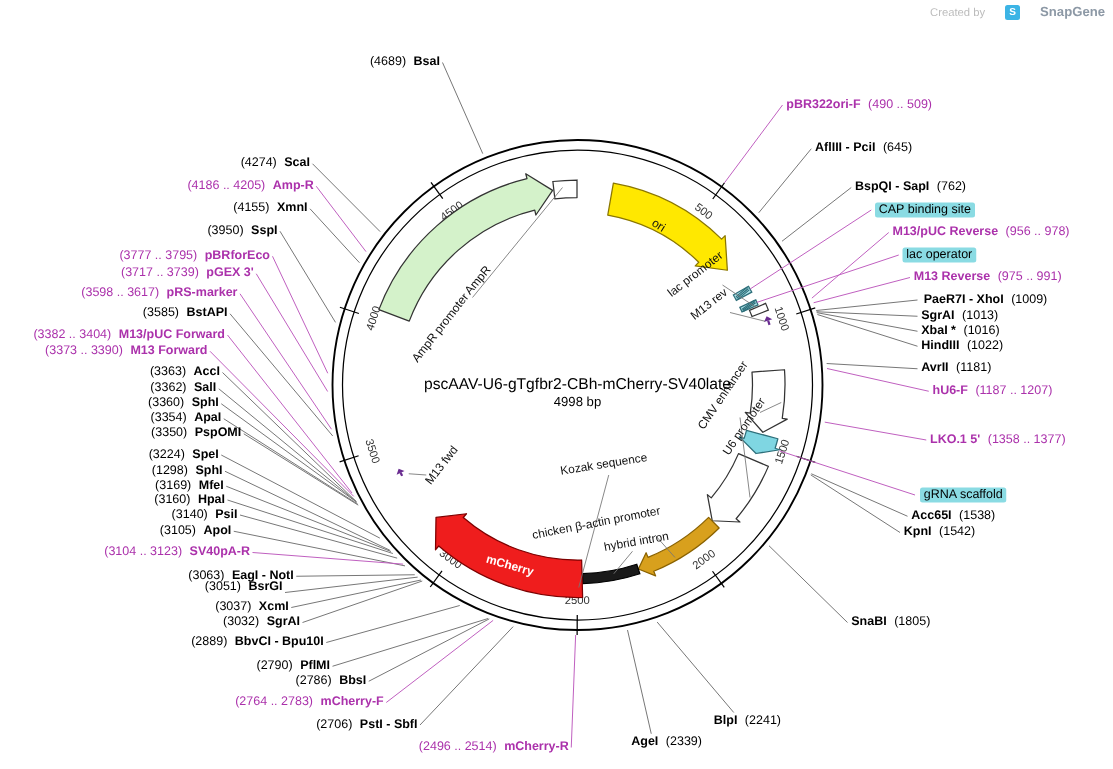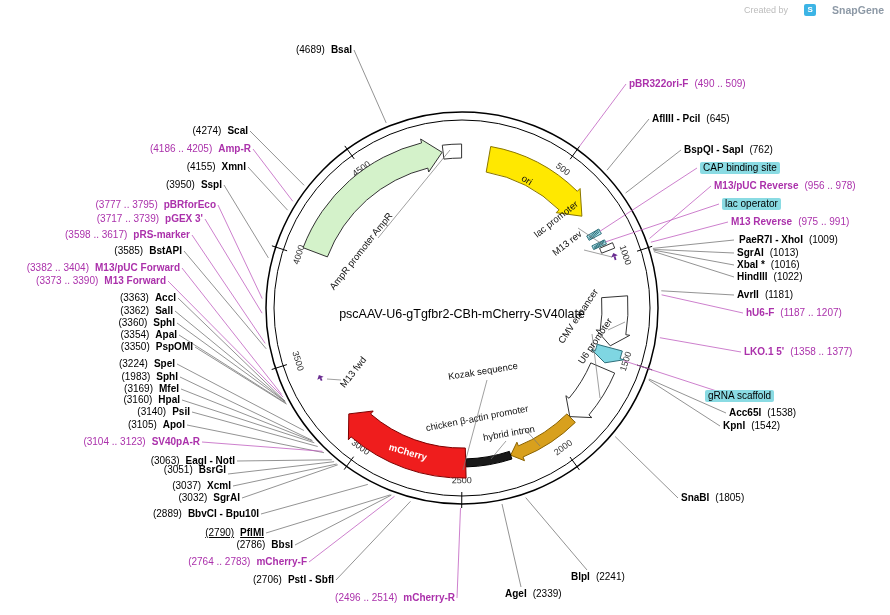--- a/index.html
+++ b/index.html
@@ -158,58 +158,59 @@
       <div class="callout primer side-left" style="right: 700px; top: 229px;"><span class="num">(3598 .. 3617)</span><span class="sep"></span><span class="nm">pRS-marker</span></div>
       <div class="callout enzyme side-left" style="right: 708px; top: 245px;"><span class="num">(3585)</span><span class="sep"></span><span class="nm">BstAPI</span></div>
       <div class="callout primer side-left" style="right: 710px; top: 262px; padding-left: 16px;"><span class="num">(3382 .. 3404)</span><span class="sep"></span><span class="nm">M13/pUC Forward</span></div>
       <div class="callout primer side-left" style="right: 724px; top: 275px;"><span class="num">(3373 .. 3390)</span><span class="sep"></span><span class="nm">M13 Forward</span></div>
       <div class="callout enzyme side-left" style="right: 714px; top: 292px;"><span class="num">(3363)</span><span class="sep"></span><span class="nm">AccI</span></div>
       <div class="callout enzyme side-left" style="right: 717px; top: 305px;"><span class="num">(3362)</span><span class="sep"></span><span class="nm">SalI</span></div>
       <div class="callout enzyme side-left" style="right: 715px; top: 317px;"><span class="num">(3360)</span><span class="sep"></span><span class="nm">SphI</span></div>
       <div class="callout enzyme side-left" style="right: 713px; top: 329px;"><span class="num">(3354)</span><span class="sep"></span><span class="nm">ApaI</span></div>
       <div class="callout enzyme side-left" style="right: 697px; top: 341px; margin-left: 40px;"><span class="num">(3350)</span><span class="sep"></span><span class="nm">PspOMI</span></div>
       <div class="callout enzyme side-left" style="right: 715px; top: 358px;"><span class="num">(3224)</span><span class="sep"></span><span class="nm">SpeI</span></div>
-      <div class="callout enzyme side-left" style="right: 712px; top: 371px;"><span class="num">(1983)</span><span class="sep"></span><span class="nm">SphI</span></div>
+      <div class="callout enzyme side-left" style="right: 712px; top: 371px;"><span class="num">(1298)</span><span class="sep"></span><span class="nm">SphI</span></div>
       <div class="callout enzyme side-left" style="right: 711px; top: 383px;"><span class="num">(3169)</span><span class="sep"></span><span class="nm">MfeI</span></div>
       <div class="callout enzyme side-left" style="right: 710px; top: 394px;"><span class="num">(3160)</span><span class="sep"></span><span class="nm">HpaI</span></div>
       <div class="callout enzyme side-left" style="right: 700px; top: 406px;"><span class="num">(3140)</span><span class="sep"></span><span class="nm">PsiI</span></div>
       <div class="callout enzyme side-left" style="right: 705px; top: 419px;"><span class="num">(3105)</span><span class="sep"></span><span class="nm">ApoI</span></div>
       <div class="callout primer side-left" style="right: 690px; top: 436px; margin-left: 36px;"><span class="num">(3104 .. 3123)</span><span class="sep"></span><span class="nm">SV40pA-R</span></div>
       <div class="callout enzyme side-left" style="right: 655px; top: 455px;"><span class="num">(3063)</span><span class="sep"></span><span class="nm">EagI - NotI</span></div>
       <div class="callout enzyme side-left" style="right: 664px; top: 464px;"><span class="num">(3051)</span><span class="sep"></span><span class="nm">BsrGI</span></div>
       <div class="callout enzyme side-left" style="right: 659px; top: 480px;"><span class="num">(3037)</span><span class="sep"></span><span class="nm">XcmI</span></div>
       <div class="callout enzyme side-left" style="right: 650px; top: 492px;"><span class="num">(3032)</span><span class="sep"></span><span class="nm">SgrAI</span></div>
       <div class="callout enzyme side-left" style="right: 631px; top: 508px;"><span class="num">(2889)</span><span class="sep"></span><span class="nm">BbvCI - Bpu10I</span></div>
-      <div class="callout enzyme side-left" style="right: 626px; top: 527px; text-decoration: underline;"><span class="num">(2790)</span><span class="sep"></span><span class="nm">PflMI</span></div>
+      <div class="callout enzyme side-left" style="right: 626px; top: 527px;"><span class="num">(2790)</span><span class="sep"></span><span class="nm">PflMI</span></div>
       <div class="callout enzyme side-left" style="right: 597px; top: 539px;"><span class="num">(2786)</span><span class="sep"></span><span class="nm">BbsI</span></div>
       <div class="callout primer side-left" style="right: 583px; top: 556px;"><span class="num">(2764 .. 2783)</span><span class="sep"></span><span class="nm">mCherry-F</span></div>
       <div class="callout enzyme side-left" style="right: 556px; top: 574px;"><span class="num">(2706)</span><span class="sep"></span><span class="nm">PstI - SbfI</span></div>
       <div class="callout primer side-left" style="right: 435px; top: 592px;"><span class="num">(2496 .. 2514)</span><span class="sep"></span><span class="nm">mCherry-R</span></div>
       <div class="callout enzyme side-bottom" style="left: 505px; top: 588px;"><span class="nm">AgeI</span><span class="sep"></span><span class="num">(2339)</span></div>
       <div class="callout enzyme side-bottom" style="left: 571px; top: 571px;"><span class="nm">BlpI</span><span class="sep"></span><span class="num">(2241)</span></div>
       <div class="callout primer side-right" style="left: 629px; top: 78px;"><span class="nm">pBR322ori-F</span><span class="sep"></span><span class="num">(490 .. 509)</span></div>
       <div class="callout enzyme side-right" style="left: 652px; top: 113px;"><span class="nm">AflIII - PciI</span><span class="sep"></span><span class="num">(645)</span></div>
       <div class="callout enzyme side-right" style="left: 684px; top: 144px;"><span class="nm">BspQI - SapI</span><span class="sep"></span><span class="num">(762)</span></div>
       <div class="callout feature side-right" style="left: 700px; top: 162px;"><span class="nm">CAP binding site</span></div>
       <div class="callout primer side-right" style="left: 714px; top: 180px;"><span class="nm">M13/pUC Reverse</span><span class="sep"></span><span class="num">(956 .. 978)</span></div>
       <div class="callout feature side-right" style="left: 722px; top: 198px;"><span class="nm">lac operator</span></div>
       <div class="callout primer side-right" style="left: 731px; top: 216px;"><span class="nm">M13 Reverse</span><span class="sep"></span><span class="num">(975 .. 991)</span></div>
       <div class="callout enzyme side-right" style="left: 703px; top: 234px; padding-left: 36px;"><span class="nm">PaeR7I - XhoI</span><span class="sep"></span><span class="num">(1009)</span></div>
       <div class="callout enzyme side-right" style="left: 737px; top: 247px;"><span class="nm">SgrAI</span><span class="sep"></span><span class="num">(1013)</span></div>
       <div class="callout enzyme side-right" style="left: 737px; top: 259px;"><span class="nm">XbaI *</span><span class="sep"></span><span class="num">(1016)</span></div>
       <div class="callout enzyme side-right" style="left: 737px; top: 271px;"><span class="nm">HindIII</span><span class="sep"></span><span class="num">(1022)</span></div>
       <div class="callout enzyme side-right" style="left: 737px; top: 289px;"><span class="nm">AvrII</span><span class="sep"></span><span class="num">(1181)</span></div>
       <div class="callout primer side-right" style="left: 746px; top: 307px;"><span class="nm">hU6-F</span><span class="sep"></span><span class="num">(1187 .. 1207)</span></div>
       <div class="callout primer side-right" style="left: 744px; top: 346px;"><span class="nm">LKO.1 5'</span><span class="sep"></span><span class="num">(1358 .. 1377)</span></div>
-      <div class="callout feature side-right" style="left: 705px; top: 390px;"><span class="nm">gRNA scaffold</span></div>
+      <div class="callout feature side-right" style="left: 736px; top: 390px;"><span class="nm">gRNA scaffold</span></div>
       <div class="callout enzyme side-right" style="left: 729px; top: 407px;"><span class="nm">Acc65I</span><span class="sep"></span><span class="num">(1538)</span></div>
       <div class="callout enzyme side-right" style="left: 723px; top: 420px;"><span class="nm">KpnI</span><span class="sep"></span><span class="num">(1542)</span></div>
       <div class="callout enzyme side-right" style="left: 681px; top: 492px;"><span class="nm">SnaBI</span><span class="sep"></span><span class="num">(1805)</span></div>
     </div>
   <div class="title-block">
     <div class="pname">pscAAV-U6-gTgfbr2-CBh-mCherry-SV40late</div>
+    <div class="psize">4998 bp</div>
   </div>
   <div class="watermark">
     <span class="wm-created">Created by</span>
     <span class="wm-logo">S</span>
     <span class="wm-brand">SnapGene</span>
   </div>
 </div>
 
 </body></html>

